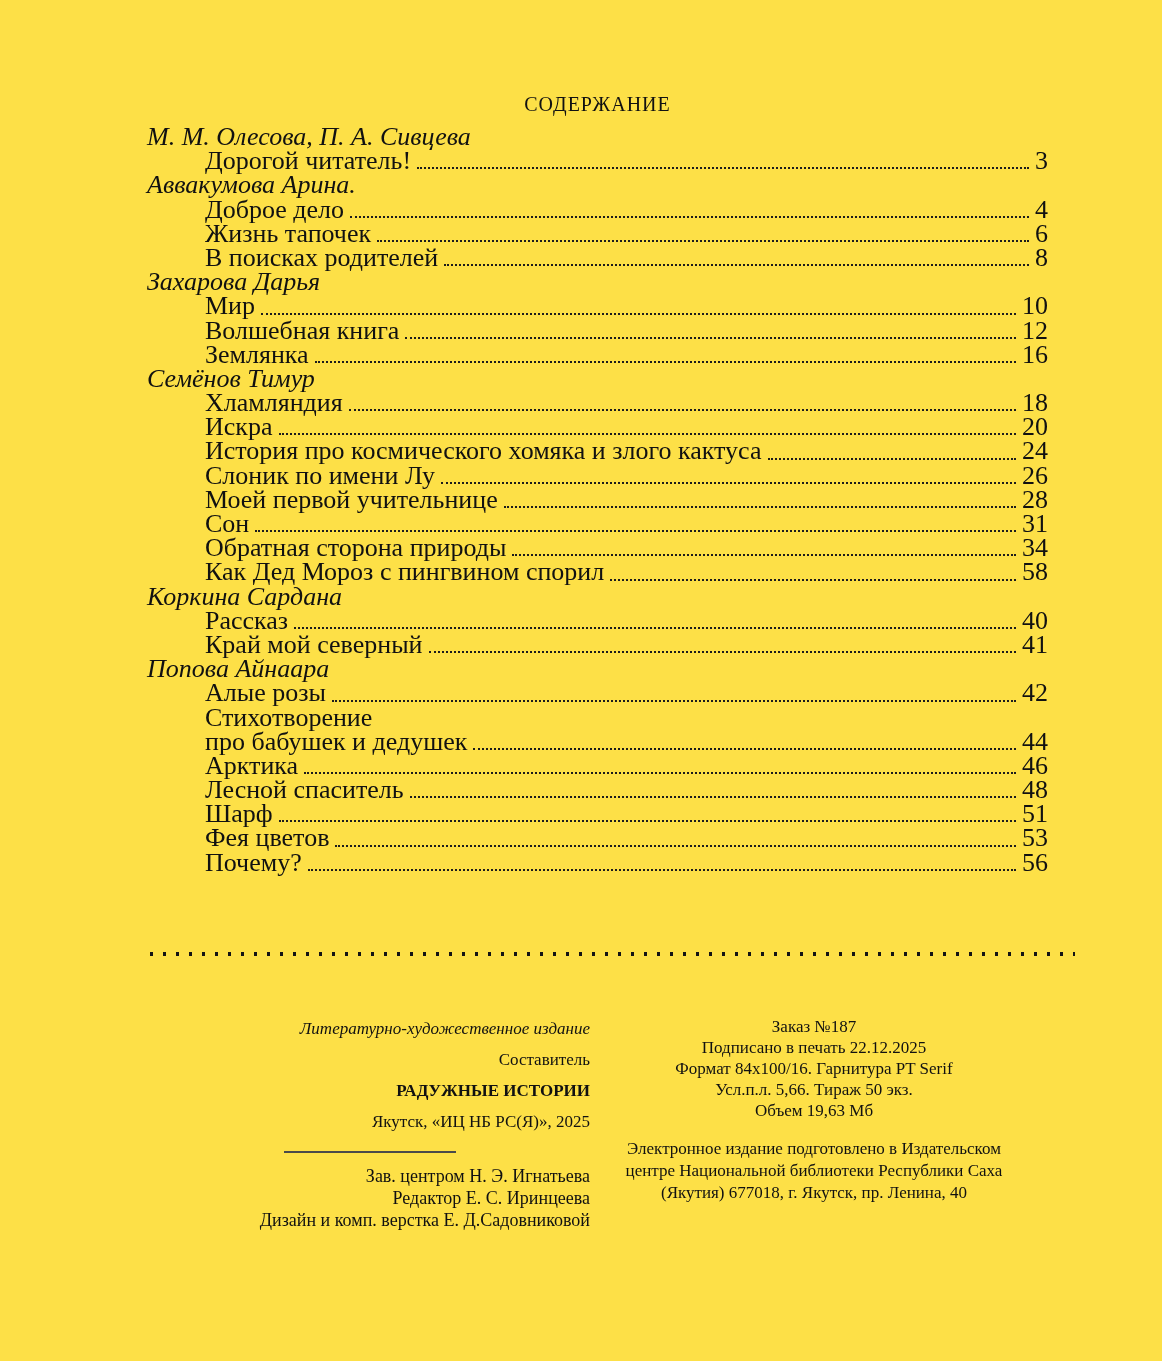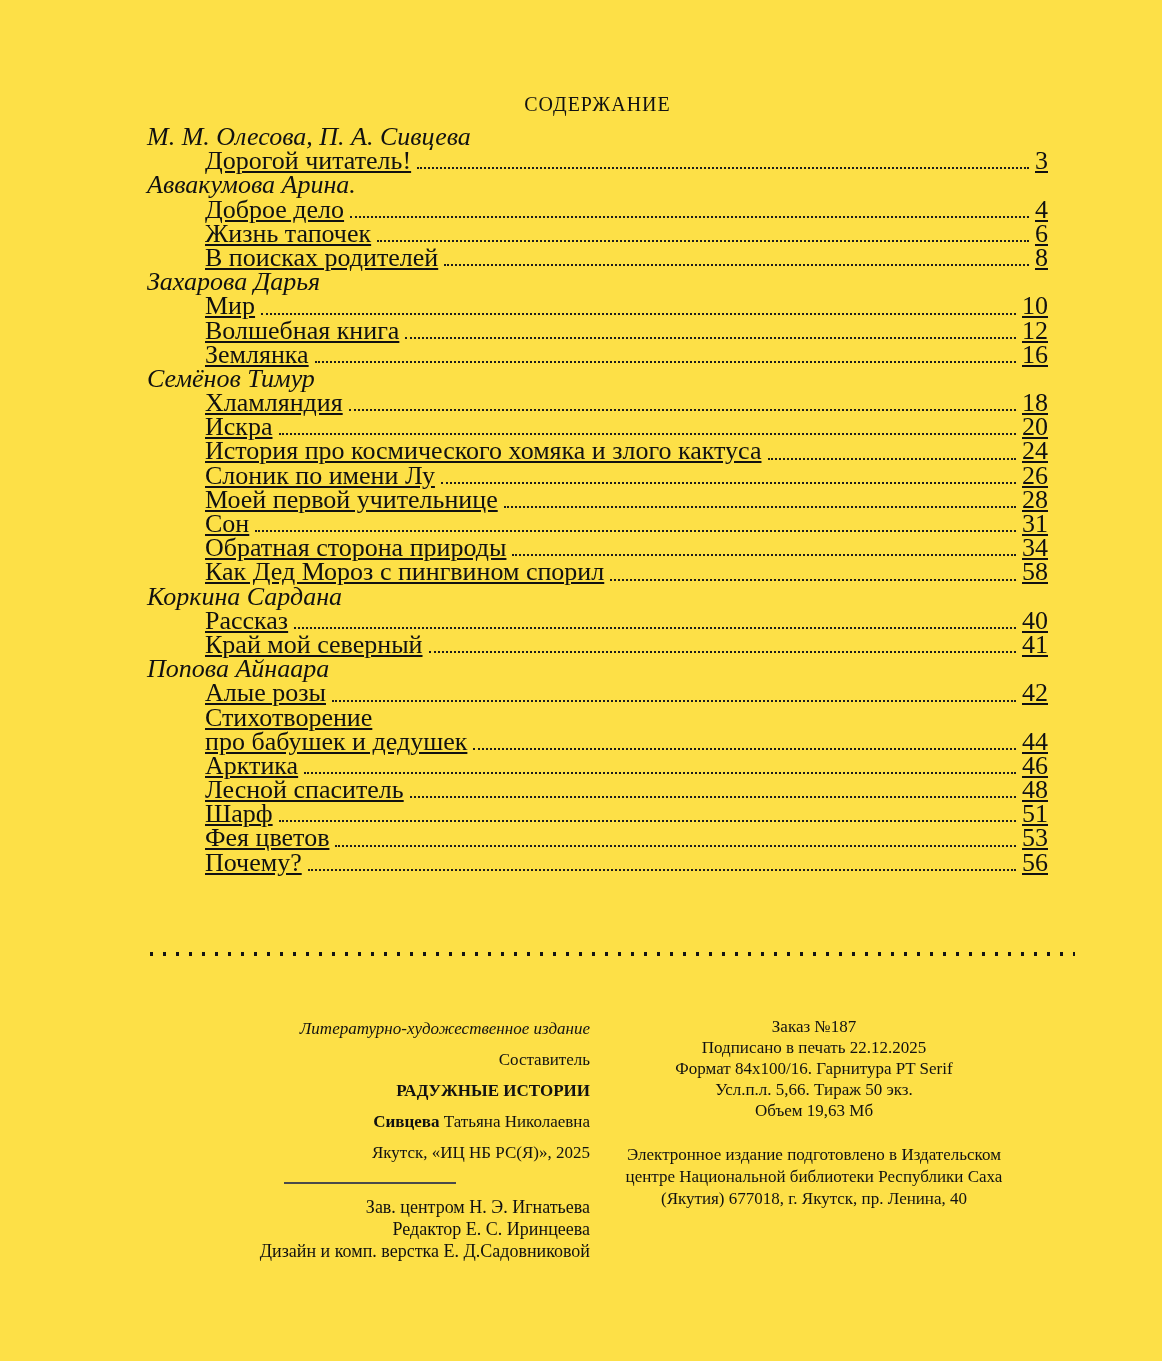--- a/index.html
+++ b/index.html
@@ -29,21 +29,20 @@
   .toc-row {
     font-size: 26px;
     line-height: 24.2px;
     height: 24.2px;
     white-space: nowrap;
   }
   .toc-row.author { font-style: italic; }
   .toc-row.entry {
     display: flex;
     padding-left: 58px;
-    text-decoration: underline;
   }
   .toc-row.entry .etitle { white-space: nowrap; }
   .toc-row.entry .dots {
     flex: 1 1 auto;
     min-width: 8px;
     border-bottom: 2px dotted #1c1c1c;
     margin: 0 6px 4px 6px;
   }
   .toc-row.entry .epage { white-space: nowrap; }
 
@@ -77,21 +76,21 @@
   }
   .staff-list .col-line { line-height: 22px; font-size: 18px; }
 
   .colophon-right {
     position: absolute;
     left: 604px; top: 1016px; width: 420px;
     text-align: center;
     font-size: 17px;
   }
   .colophon-right .col-line { line-height: 21px; }
-  .note-list { margin-top: 23px; }
+  .note-list { margin-top: 17px; }
   .note-list .col-line { line-height: 22px; }
 </style>
 </head>
 <body>
 
 <div class="page">
 
   <div class="toc">
     <div class="toc-title">СОДЕРЖАНИЕ</div>
     <div>
@@ -226,21 +225,20 @@
         </div>
       </div>
   </div>
 
   <div class="dotted-sep"></div>
 
   <div class="colophon-left">
     <div class="big-line edition-type">Литературно-художественное издание</div>
     <div class="big-line">Составитель</div>
     <div class="big-line book-title">РАДУЖНЫЕ ИСТОРИИ</div>
-    <div class="big-line"><span class="compiler-surname">Сивцева</span><span> Татьяна Николаевна</span></div>
     <div class="big-line">Якутск, «ИЦ НБ РС(Я)», 2025</div>
     <hr class="divider-rule">
     <div class="staff-list">
         <div class="col-line">Зав. центром Н. Э. Игнатьева</div>
         <div class="col-line">Редактор Е. С. Иринцеева</div>
         <div class="col-line">Дизайн и комп. верстка Е. Д.Садовниковой</div>
       </div>
   </div>
 
   <div class="colophon-right">

